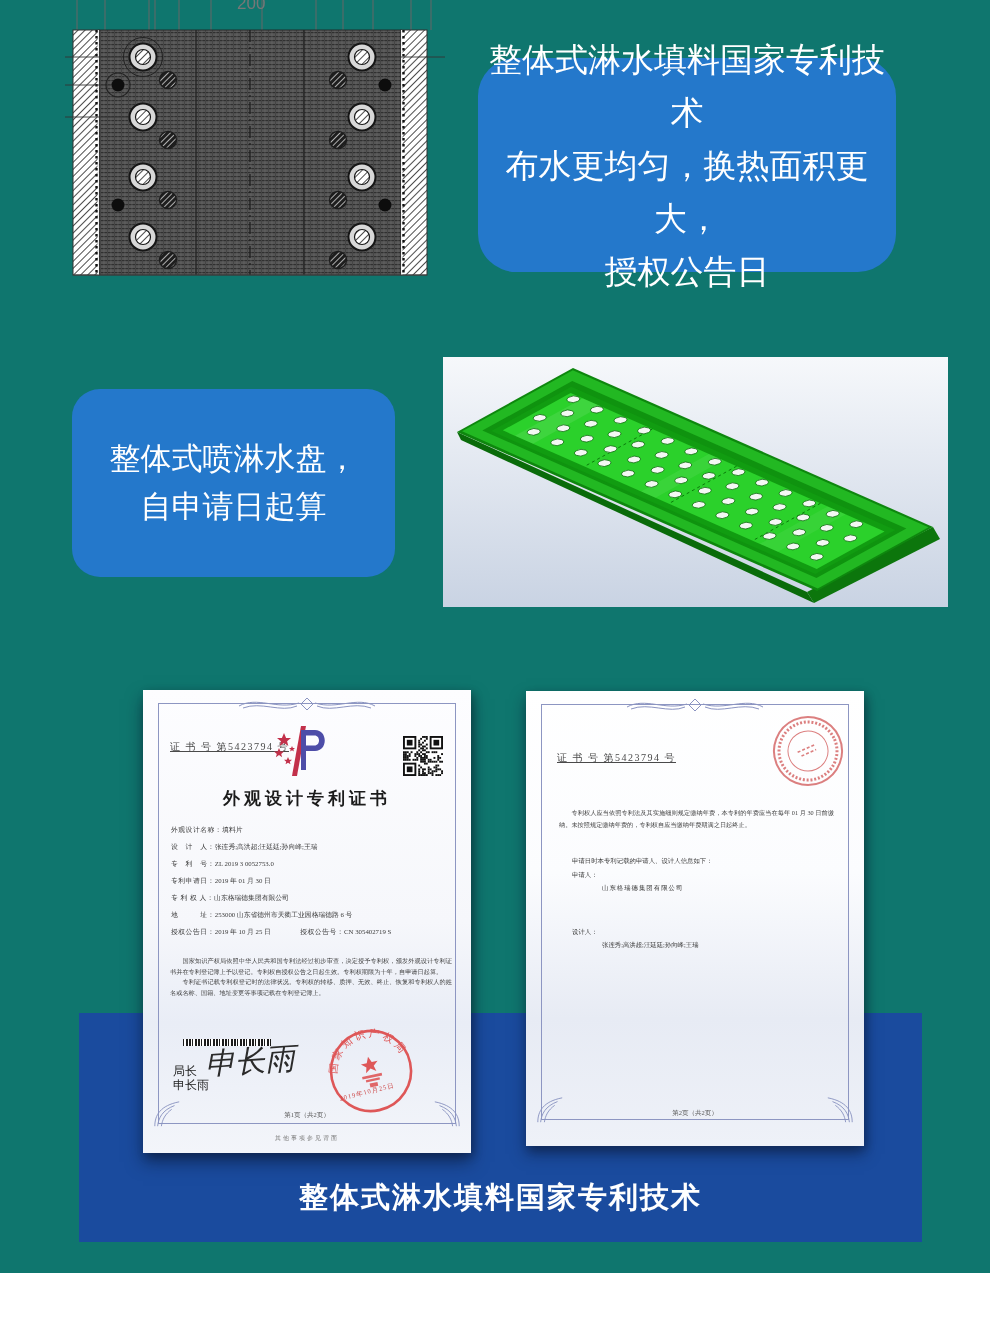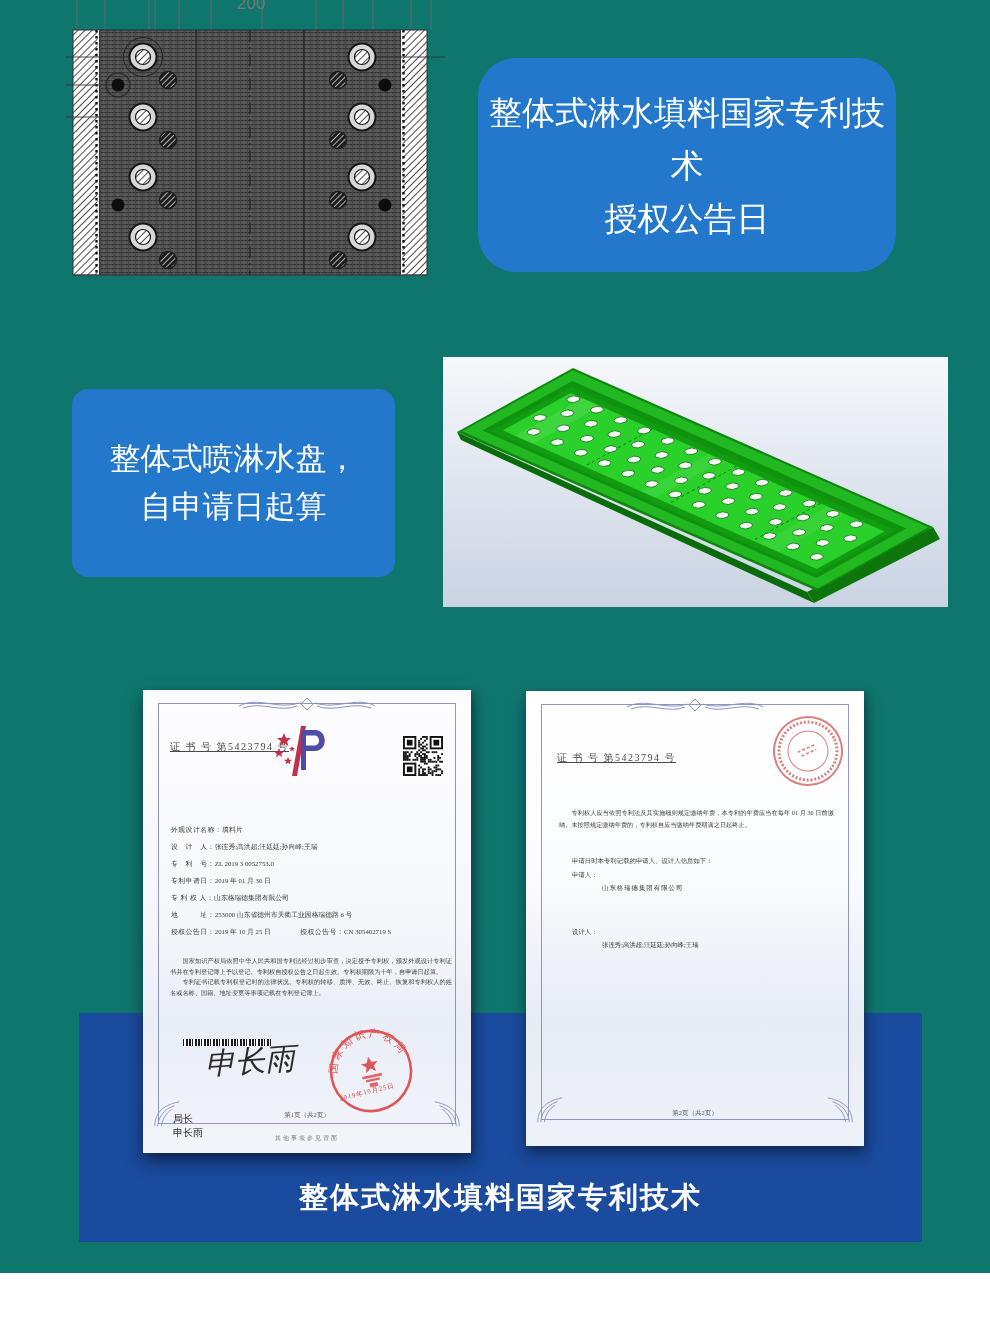--- a/index.html
+++ b/index.html
@@ -7,21 +7,21 @@
         font-family:"Liberation Sans",sans-serif;}
 
   
   .drawing{position:absolute;left:65px;top:0;width:380px;height:278px;}
 
   
   .callout{position:absolute;border-radius:38px;color:#fff;display:flex;flex-direction:column;
            align-items:center;justify-content:center;text-align:center;
            font-family:"Liberation Sans",sans-serif;}
   .callout1{left:478px;top:58px;width:418px;height:214px;font-size:33px;line-height:53px;}
-  .callout2{left:72px;top:389px;width:323px;height:188px;font-size:31px;line-height:48px;border-radius:16px;}
+  .callout2{left:72px;top:389px;width:323px;height:188px;font-size:31px;line-height:48px;border-radius:28px;}
 
   
   .tray{position:absolute;left:443px;top:357px;width:505px;height:250px;}
 
   
   .band{position:absolute;left:79px;top:1013px;width:843px;height:229px;z-index:1;}
   .banner{position:absolute;left:79px;top:1178px;width:843px;z-index:3;text-align:center;
           color:#fff;font-size:29px;font-weight:700;letter-spacing:2px;}
 
   
@@ -49,21 +49,21 @@
      font-size:17px;font-weight:700;letter-spacing:4px;color:#1b1b1b;}
   .fields{position:absolute;left:28px;right:18px;top:136px;font-size:6.8px;color:#3a3a3a;}
   .frow{margin-bottom:10px;line-height:7px;white-space:nowrap;}
   .flabel{letter-spacing:.5px;}
   .gap{display:inline-block;width:26px;}
   .paras{position:absolute;left:27px;right:19px;top:266px;font-size:6.2px;line-height:1.72;
      text-align:justify;color:#424242;}
   .paras p{margin:0;text-indent:2em;}
   .barcode{position:absolute;left:40px;top:349px;width:88px;height:7px;
      background:repeating-linear-gradient(90deg,#1c1c1c 0 1px,#fff 1px 3px,#1c1c1c 3px 5px,#fff 5px 6px,#1c1c1c 6px 8px,#fff 8px 9px);}
-  .director{position:absolute;left:30px;top:374px;font-size:10px;line-height:14px;color:#222;margin-top:48px;}
+  .director{position:absolute;left:30px;top:374px;font-size:12px;line-height:14px;color:#222;}
   .signature{position:absolute;left:62px;top:350px;width:130px;font-size:30px;font-style:italic;
      color:#2b2b2b;transform:rotate(-4deg);font-family:"DejaVu Serif",serif;}
   .seal{position:absolute;left:180px;top:333px;width:96px;height:96px;}
   .seal-date{position:absolute;left:196px;top:398px;font-size:6.5px;color:#cc4444;
      transform:rotate(-14deg);letter-spacing:1px;white-space:nowrap;}
   .page-note{position:absolute;left:0;right:0;top:421px;text-align:center;font-size:6.5px;color:#555;}
   .cert-right .page-note{top:418px;}
   .back-note{position:absolute;left:0;right:0;top:444px;text-align:center;font-size:6px;color:#7b7b7b;letter-spacing:2px;}
 
   .ring-seal{position:absolute;right:16px;top:20px;width:80px;height:80px;opacity:.85;}
@@ -162,20 +162,21 @@
         <circle cx="53" cy="85" r="12" fill="none" stroke="#222" stroke-width="1.1"></circle>
         <circle cx="53" cy="85" r="6.5" fill="#0d0d0d"></circle>
         <circle cx="53" cy="205" r="6.5" fill="#0d0d0d"></circle>
         <circle cx="320" cy="85" r="6.5" fill="#0d0d0d"></circle>
         <circle cx="320" cy="205" r="6.5" fill="#0d0d0d"></circle>
       </g>
   </svg>
 
   <div class="callout callout1" style="background: rgb(36, 120, 203);">
     <div>整体式淋水填料国家专利技术</div>
+    <div>布水更均匀，换热面积更大，</div>
     <div>授权公告日</div>
   </div>
 
   <div class="callout callout2" style="background: rgb(36, 120, 203);">
     <div>整体式喷淋水盘，</div>
     <div>自申请日起算</div>
   </div>
 
   <svg class="tray" viewBox="0 0 505 250">
     <defs>
@@ -426,20 +427,21 @@
         <rect x="9" y="20" width="1" height="1" fill="#111"></rect>
         <rect x="10" y="20" width="1" height="1" fill="#111"></rect>
         <rect x="11" y="20" width="1" height="1" fill="#111"></rect>
         <rect x="12" y="20" width="1" height="1" fill="#111"></rect>
         <rect x="15" y="20" width="1" height="1" fill="#111"></rect>
         <rect x="17" y="20" width="1" height="1" fill="#111"></rect>
         <rect x="18" y="20" width="1" height="1" fill="#111"></rect>
         <rect x="19" y="20" width="1" height="1" fill="#111"></rect>
       </svg>
 
+    <div class="cert-title">外观设计专利证书</div>
 
     <div class="fields">
       <div class="frow">
         <span class="flabel">外观设计名称：</span><span>填料片</span>
       </div>
       <div class="frow">
         <span class="flabel">设　计　人：</span><span>张连秀;高洪超;汪廷廷;孙向峰;王瑞</span>
       </div>
       <div class="frow">
         <span class="flabel">专　利　号：</span><span>ZL 2019 3 0052753.0</span>

